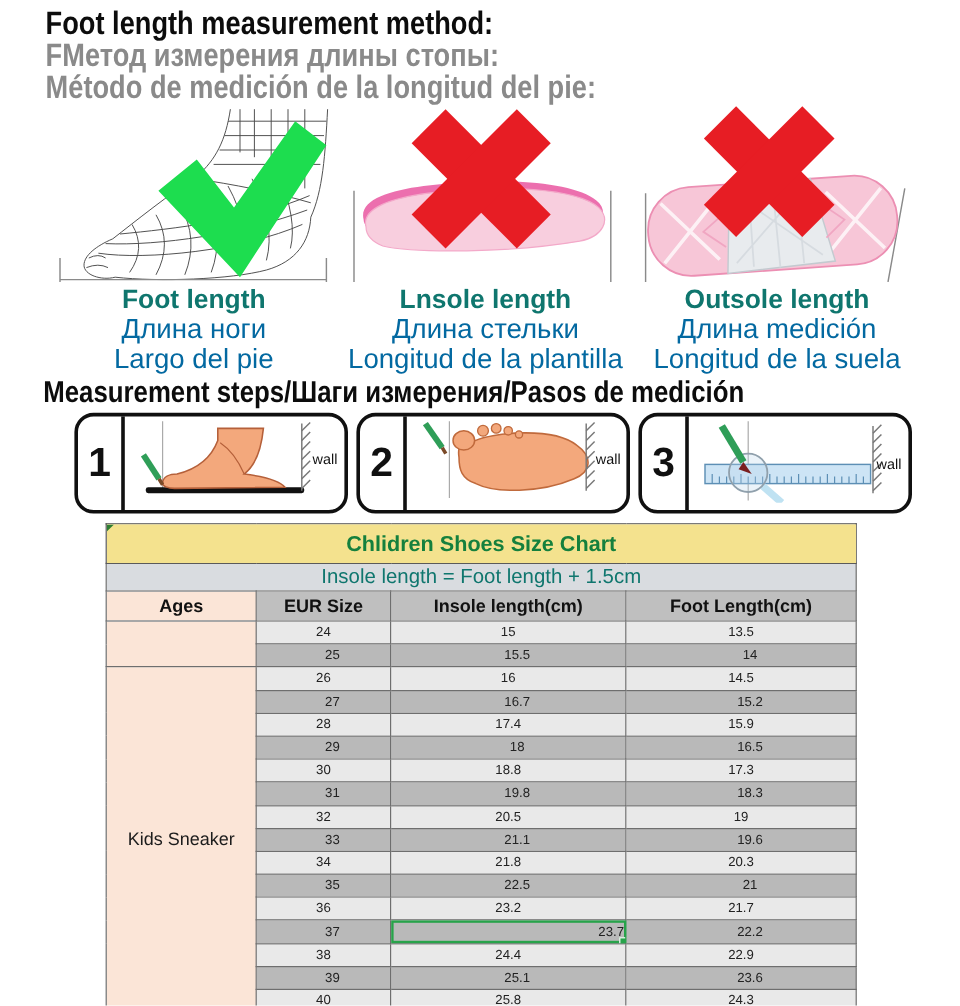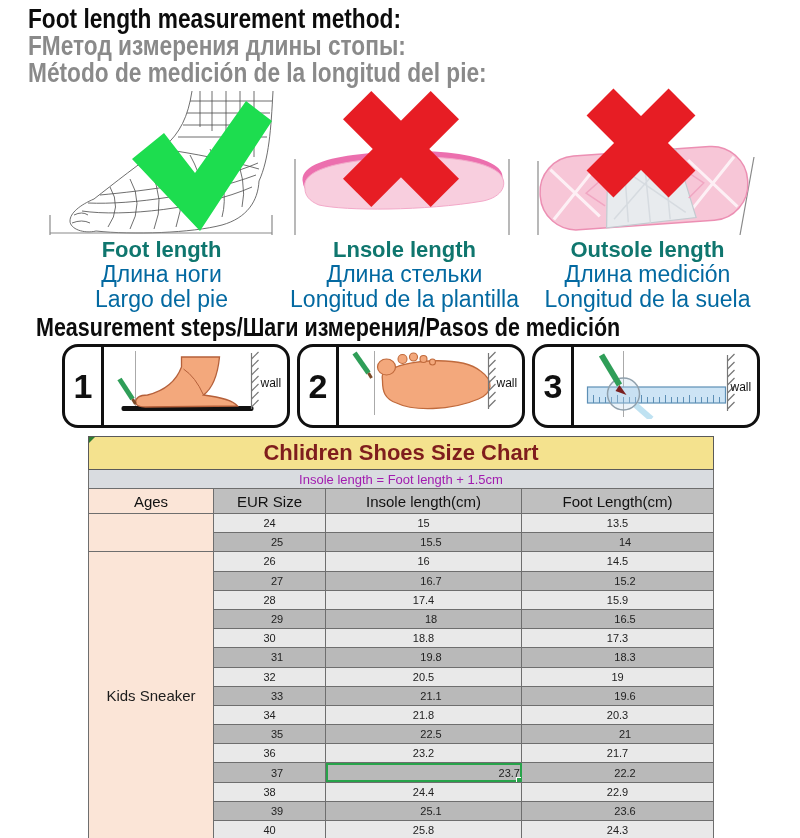--- a/index.html
+++ b/index.html
@@ -2,21 +2,21 @@
 <html><head>
 <meta charset="utf-8">
 <style>
   html,body{margin:0;padding:0;}
   body{
     width:800px;height:838px;background:#ffffff;overflow:hidden;
     font-family:"Liberation Sans","DejaVu Sans",sans-serif;color:#1a1a1a;
     position:relative;
   }
   
-  .headings{padding:6px 0 0 28px;}
+  .headings{padding:6px 0 0 38px;}
   .h-line{font-weight:800;font-size:27px;line-height:27px;white-space:nowrap;
     transform:scaleX(0.84);transform-origin:left center;letter-spacing:0;}
   .h-black{color:#0c0c0c;}
   .h-gray{color:#8a8a8a;}
   
   .figures{display:flex;margin:0 0 0 40px;width:730px;}
   .fig{width:243px;text-align:center;}
   .fig svg{display:block;margin:0 auto;}
   .fig-label-en{font-size:22px;font-weight:700;color:#0f766e;line-height:25px;margin-top:2px;}
   .fig-label-sub{font-size:23px;font-weight:400;color:#0369a1;line-height:25px;}
@@ -26,25 +26,25 @@
   .steps{display:flex;margin-left:62px;gap:7px;}
   .step-box{width:222px;height:78px;border:3px solid #101010;border-radius:16px;
     display:flex;align-items:stretch;background:#fff;}
   .step-num{width:36px;border-right:3px solid #101010;display:flex;align-items:center;
     justify-content:center;font-size:34px;font-weight:800;color:#101010;}
   .step-art{flex:1;}
   
   .table-wrap{margin:8px 0 0 88px;width:625px;}
   table.size{border-collapse:collapse;width:625px;table-layout:fixed;font-family:"Liberation Sans",sans-serif;}
   table.size td,table.size th{border:1px solid #6e6e6e;text-align:center;overflow:hidden;white-space:nowrap;}
-  tr.title-row td{position:relative;background:#f4e28e;height:30px;font-size:22px;font-weight:800;color:#7f1d1d;border:1.5px solid #5a5a5a;}
+  tr.title-row td{position:relative;background:#f4e28e;height:30px;font-size:18px;font-weight:800;color:#15803d;border:1.5px solid #5a5a5a;}
   .excel-corner{position:absolute;top:0;left:0;width:0;height:0;
     border-top:6px solid #2e7d32;border-right:6px solid transparent;}
-  tr.formula-row td{background:#d9dce0;height:16px;font-size:13px;color:#a21caf;}
-  tr.head-row th{height:22px;font-size:15px;font-weight:400;background:#bfbfbf;color:#111;}
+  tr.formula-row td{background:#d9dce0;height:16px;font-size:17px;color:#0f766e;}
+  tr.head-row th{height:22px;font-size:15px;font-weight:700;background:#bfbfbf;color:#111;}
   tr.head-row th.ages-h{background:#fbe5d7;}
   tbody tr{height:19.2px;}
   tbody td{font-size:11px;color:#222;}
   tbody tr.light td{background:#e9e9e9;}
   tbody tr.dark td{background:#b9b9b9;padding-left:16px;}
   tbody td.ages{background:#fbe5d7 !important;font-size:15px;color:#1c1c1c;}
   tbody td.sel{position:relative;outline:2.5px solid #27a34a;outline-offset:-2px;text-align:right;}
   tbody td.sel::after{content:"";position:absolute;right:-2px;bottom:-2px;width:5px;height:5px;
     background:#27a34a;border:1px solid #fff;}
 </style>

